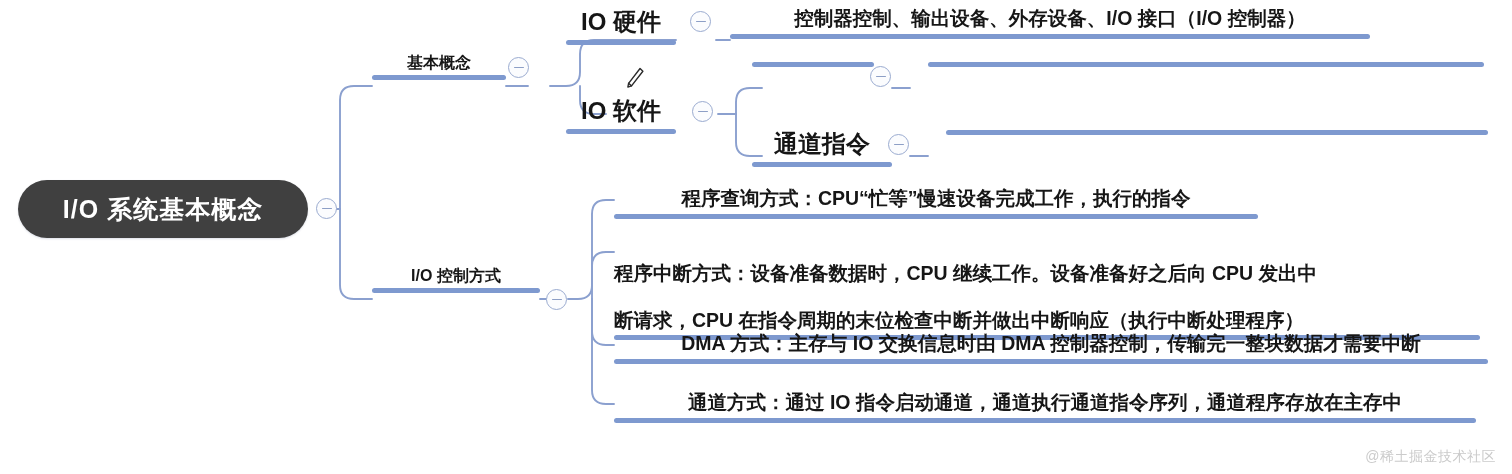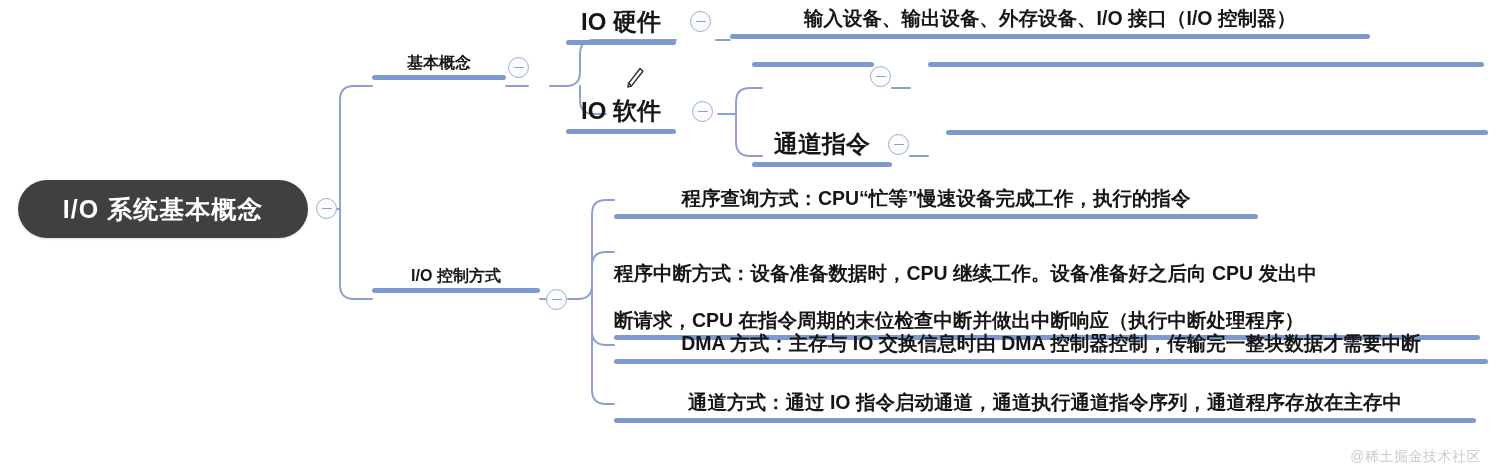--- a/index.html
+++ b/index.html
@@ -90,21 +90,21 @@
 
   
   .edit-icon {
     position: absolute;
     width: 22px; height: 24px;
   }
 
   
   .watermark {
     position: absolute;
-    right: 31px; bottom: 8px;
+    right: 16px; bottom: 8px;
     font-size: 14px;
     color: #cbcbcb;
     letter-spacing: .5px;
     white-space: nowrap;
   }
 </style>
 </head>
 <body>
 
 <svg id="mindmap-canvas" viewBox="0 0 1512 474" xmlns="http://www.w3.org/2000/svg">
@@ -146,21 +146,21 @@
 </div>
 <div class="collapse-badge" style="left:508px; top:57px;"></div>
 
 <div class="topic level2" style="left:566px; top:6px; width:110px;">
   <span class="topic-text center">IO 硬件</span>
   <span class="topic-rule"></span>
 </div>
 <div class="collapse-badge" style="left:690px; top:11px;"></div>
 
 <div class="topic leaf" style="left:730px; top:6px; width:640px;">
-  <span class="topic-text center">输入设备、输出设备、外存设备、I/O 接口（I/O 控制器）</span>
+  <span class="topic-text center">控制器控制、输出设备、外存设备、I/O 接口（I/O 控制器）</span>
   <span class="topic-rule"></span>
 </div>
 
 <svg class="edit-icon" style="left:624px; top:66px;" viewBox="0 0 24 26" xmlns="http://www.w3.org/2000/svg">
   <g fill="none" stroke="#2a2a2a" stroke-width="1.5" stroke-linejoin="round" stroke-linecap="round">
     <path d="M17.5 2.6 L20.6 5.6 L8.2 21.6 L4.2 22.9 L5.0 18.8 Z"></path>
     <path d="M5.0 18.8 L8.2 21.6"></path>
   </g>
 </svg>
 <div class="topic level2" style="left:566px; top:95px; width:110px;">

